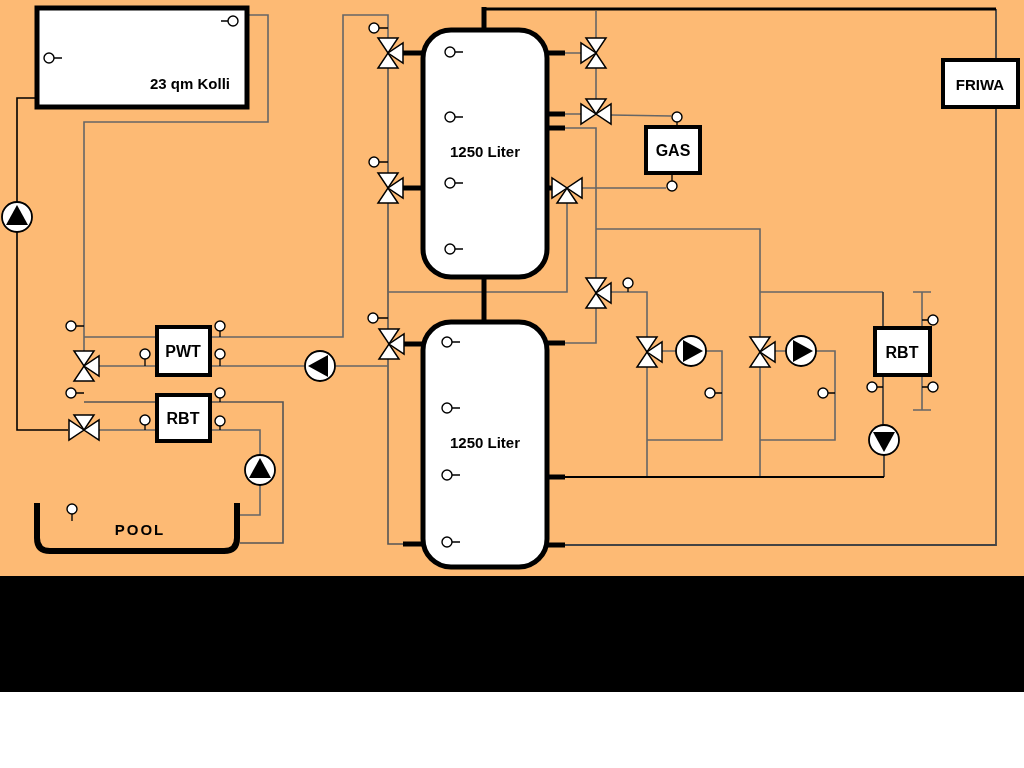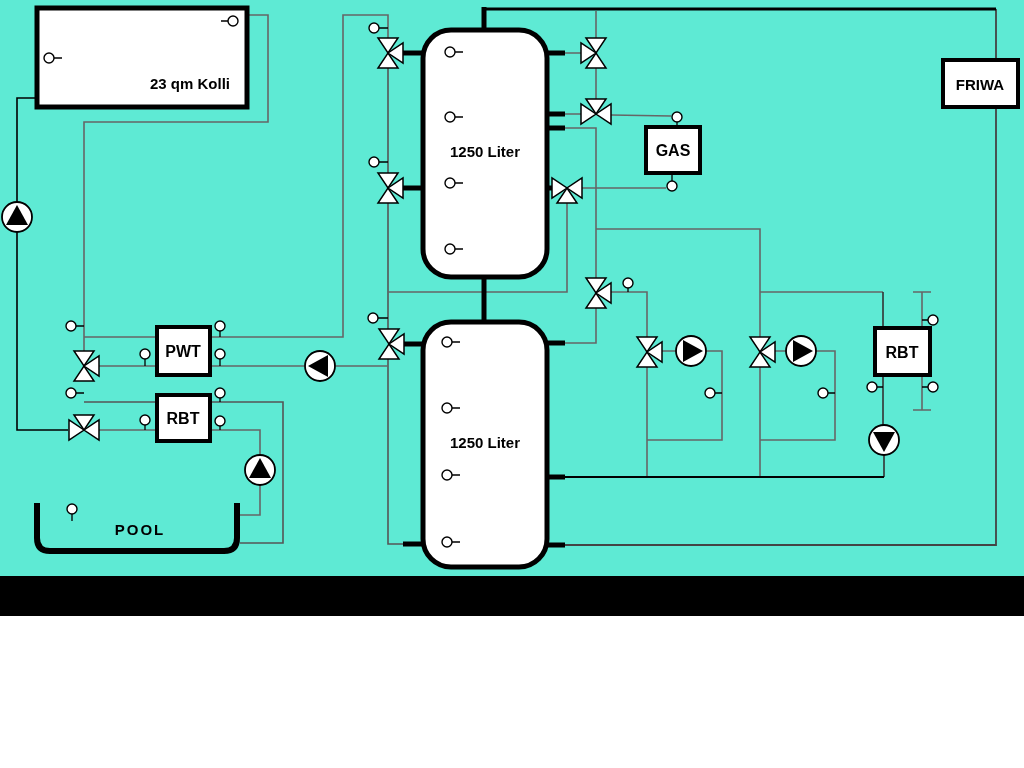--- a/index.html
+++ b/index.html
@@ -1,16 +1,16 @@
 <!DOCTYPE html>
 <html><head>
 <meta charset="utf-8">
 <style>
   html,body{margin:0;padding:0;background:#fff;}
-  #stage{position:relative;width:1024px;height:616px;background:#5eead4;overflow:hidden;}
+  #stage{position:relative;width:1024px;height:692px;background:#fdba74;overflow:hidden;}
   svg{display:block;}
   text{font-family:"Liberation Sans","DejaVu Sans",sans-serif;font-weight:bold;fill:#000;}
   .lbl15{font-size:15px;}
   .lbl16{font-size:16px;}
   .pool-lbl{font-size:15px;letter-spacing:2px;}
 </style>
 </head>
 <body>
 
 <div id="stage">

